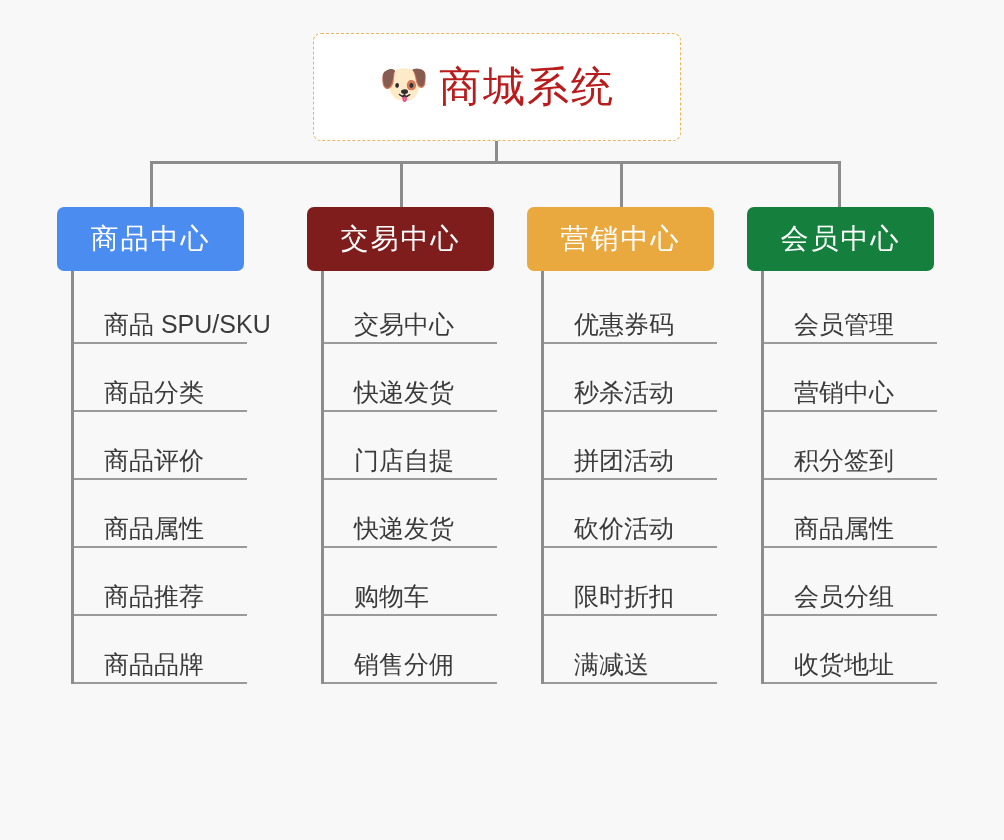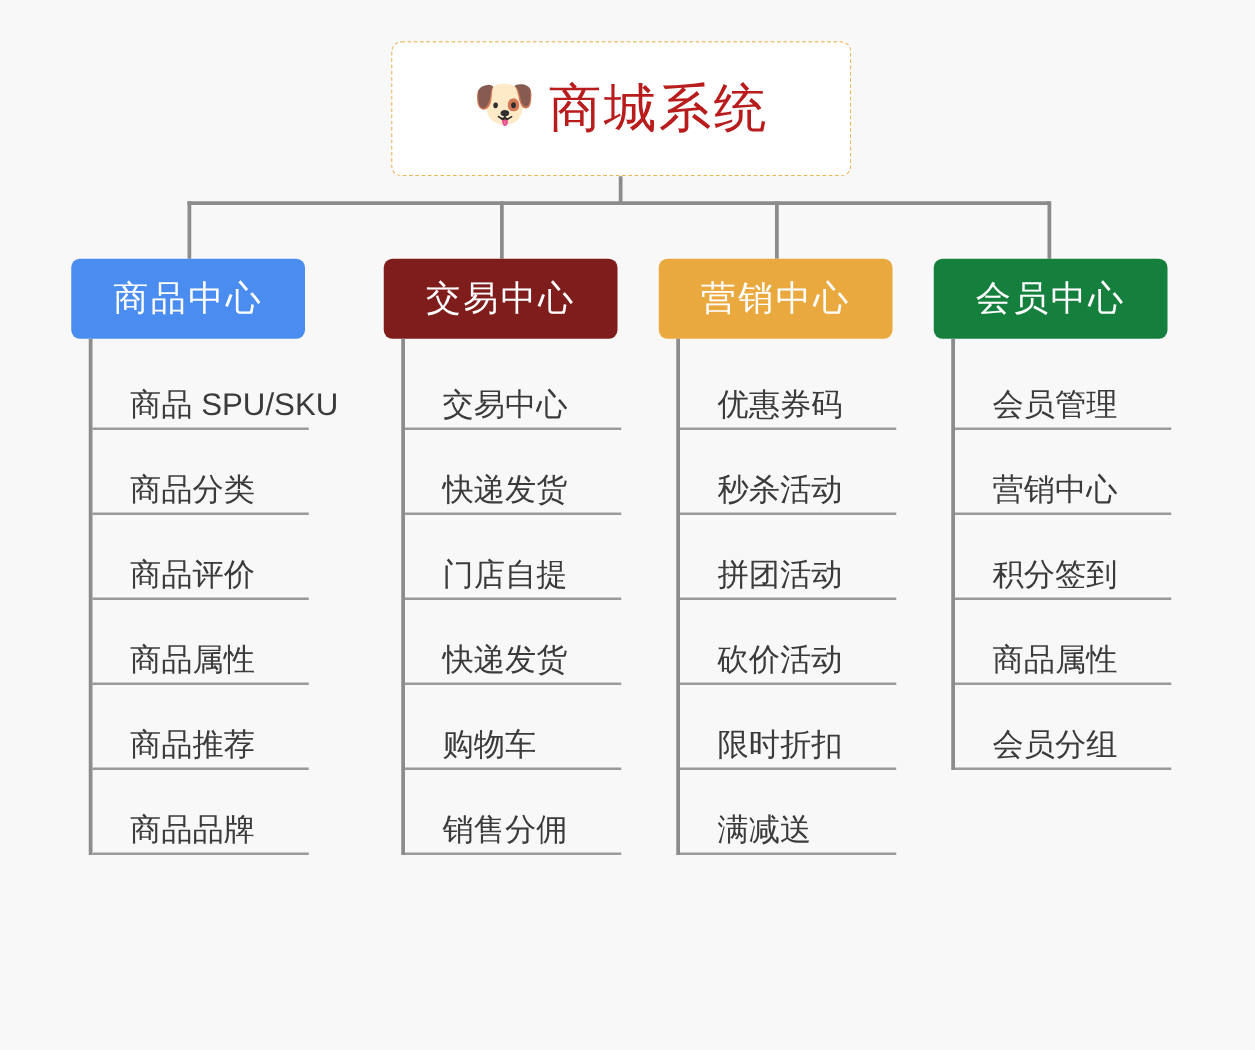--- a/index.html
+++ b/index.html
@@ -217,16 +217,19 @@
       </li>
       <li class="leaf-item">
         <span class="leaf-label">积分签到</span>
       </li>
       <li class="leaf-item">
         <span class="leaf-label">商品属性</span>
       </li>
       <li class="leaf-item">
         <span class="leaf-label">会员分组</span>
       </li>
+      <li class="leaf-item">
+        <span class="leaf-label">收货地址</span>
+      </li>
     </ul>
   </div>
 
 </div>
 
 </body></html>

